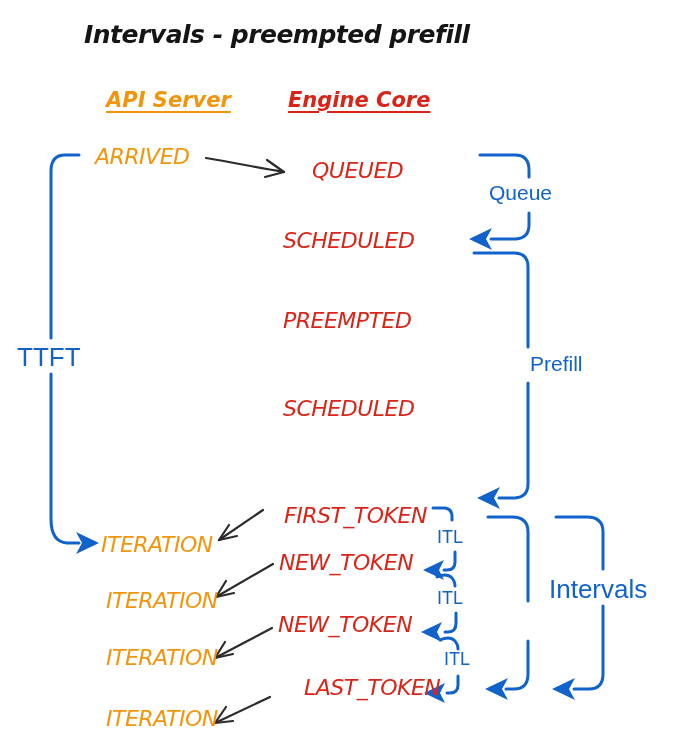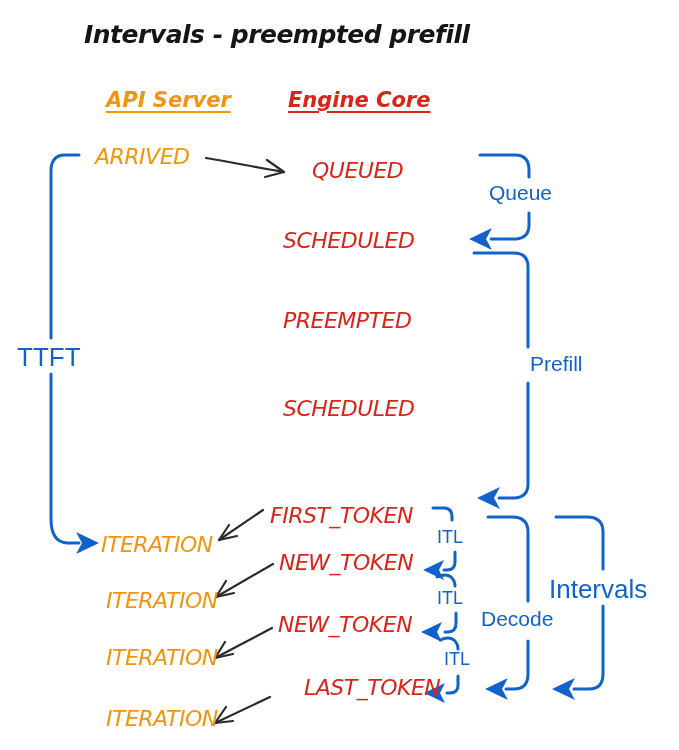--- a/index.html
+++ b/index.html
@@ -26,21 +26,21 @@
   .blue.big { font-size:21px; }
 
   
   .p-apihead   { left:106px; top:90px; }
   .p-enghead   { left:288px; top:90px; }
   .p-arrived   { left:95px;  top:146px; }
   .p-queued    { left:312px; top:160px; }
   .p-sched1    { left:283px; top:230px; }
   .p-preempt   { left:283px; top:310px; }
   .p-sched2    { left:283px; top:398px; }
-  .p-ftok      { left:270px; top:505px; }
+  .p-ftok      { left:284px; top:505px; }
   .p-iter1     { left:101px; top:534px; }
   .p-ntok1     { left:279px; top:552px; }
   .p-iter2     { left:106px; top:590px; }
   .p-ntok2     { left:278px; top:614px; }
   .p-iter3     { left:106px; top:647px; }
   .p-ltok      { left:279px; top:677px;margin-left:25px; }
   .p-iter4     { left:106px; top:708px; }
   .p-ttft      { left:17px;  top:344px; }
   .p-queue     { left:489px; top:182px; }
   .p-prefill   { left:494px; top:353px;margin-left:36px; }
@@ -151,16 +151,15 @@
   <div class="t hand ev eng p-ntok1">NEW_TOKEN</div>
   <div class="t hand ev eng p-ntok2">NEW_TOKEN</div>
   <div class="t hand ev eng p-ltok">LAST_TOKEN</div>
 
   <div class="t blue p-ttft">TTFT</div>
   <div class="t blue big p-queue">Queue</div>
   <div class="t blue big p-prefill">Prefill</div>
   <div class="t blue small p-itl1">ITL</div>
   <div class="t blue small p-itl2">ITL</div>
   <div class="t blue small p-itl3">ITL</div>
-  <div class="t blue big p-decode">Decode</div>
   <div class="t blue p-inference">Intervals</div>
 
 </div>
 
 </body></html>

